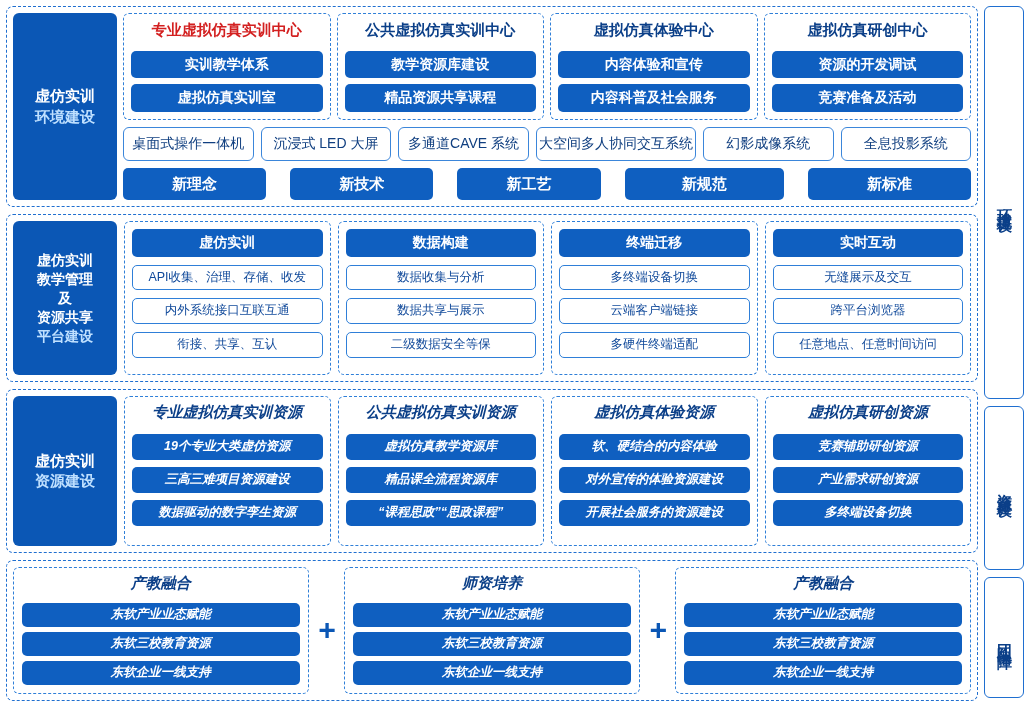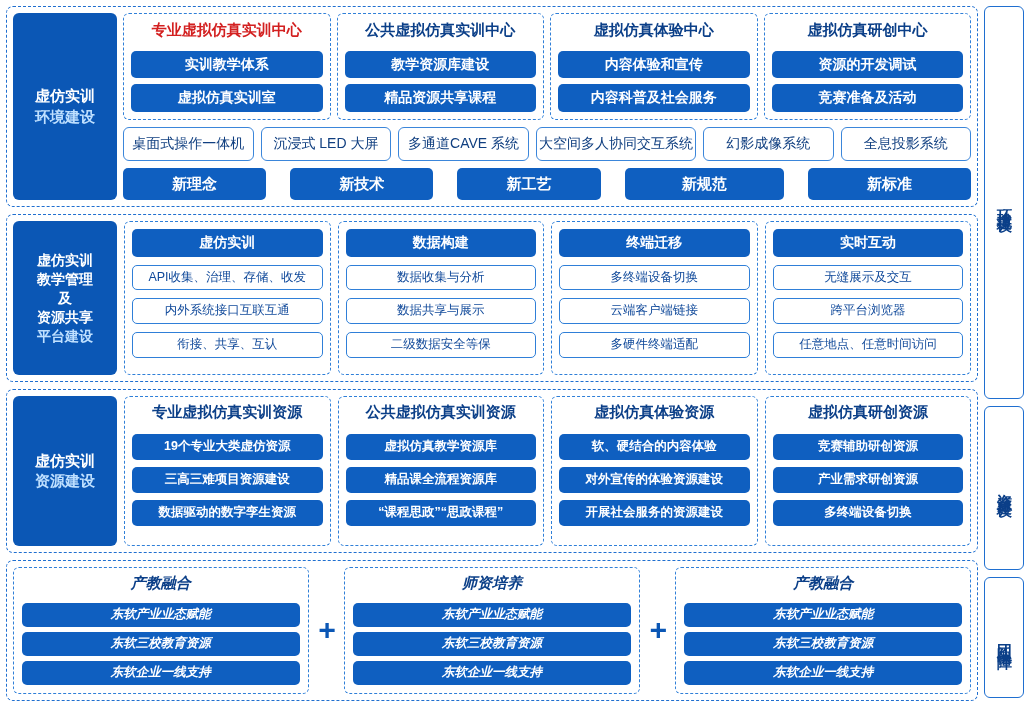--- a/index.html
+++ b/index.html
@@ -136,20 +136,21 @@
   .sec3-left { width: 104px; flex: 0 0 104px; font-size: 15px; }
   .sec3-cards { flex: 1; display: flex; gap: 7px; }
   .sec3-card {
     flex: 1;
     border: 1.4px dashed #2f7fd8;
     border-radius: 6px;
     padding: 3px 7px 7px 7px;
     display: flex;
     flex-direction: column;
     gap: 7px;
+    font-style: italic;
   }
   .sec3-card .pill { font-size: 12.5px; padding: 6px 2px; }
 
   
   .sec4 { display: flex; align-items: center; gap: 5px; font-style: italic; }
   .sec4-card {
     flex: 1;
     border: 1.4px dashed #2f7fd8;
     border-radius: 6px;
     padding: 3px 8px 8px 8px;

